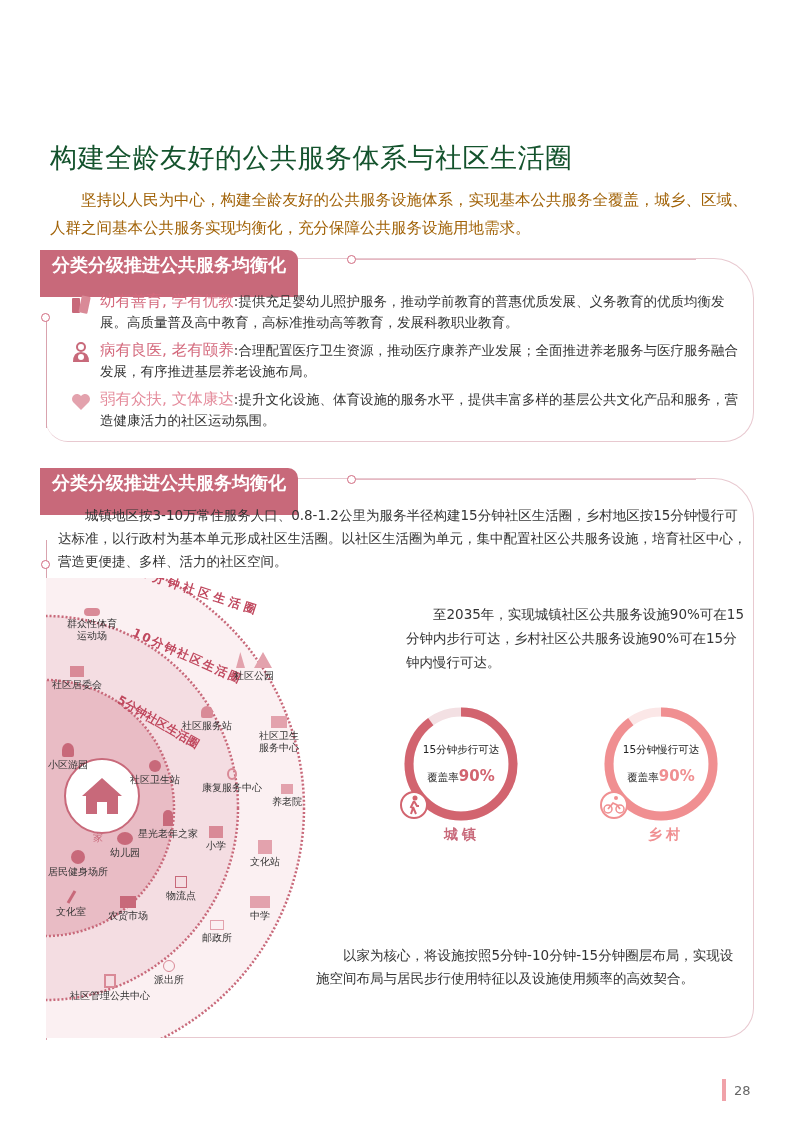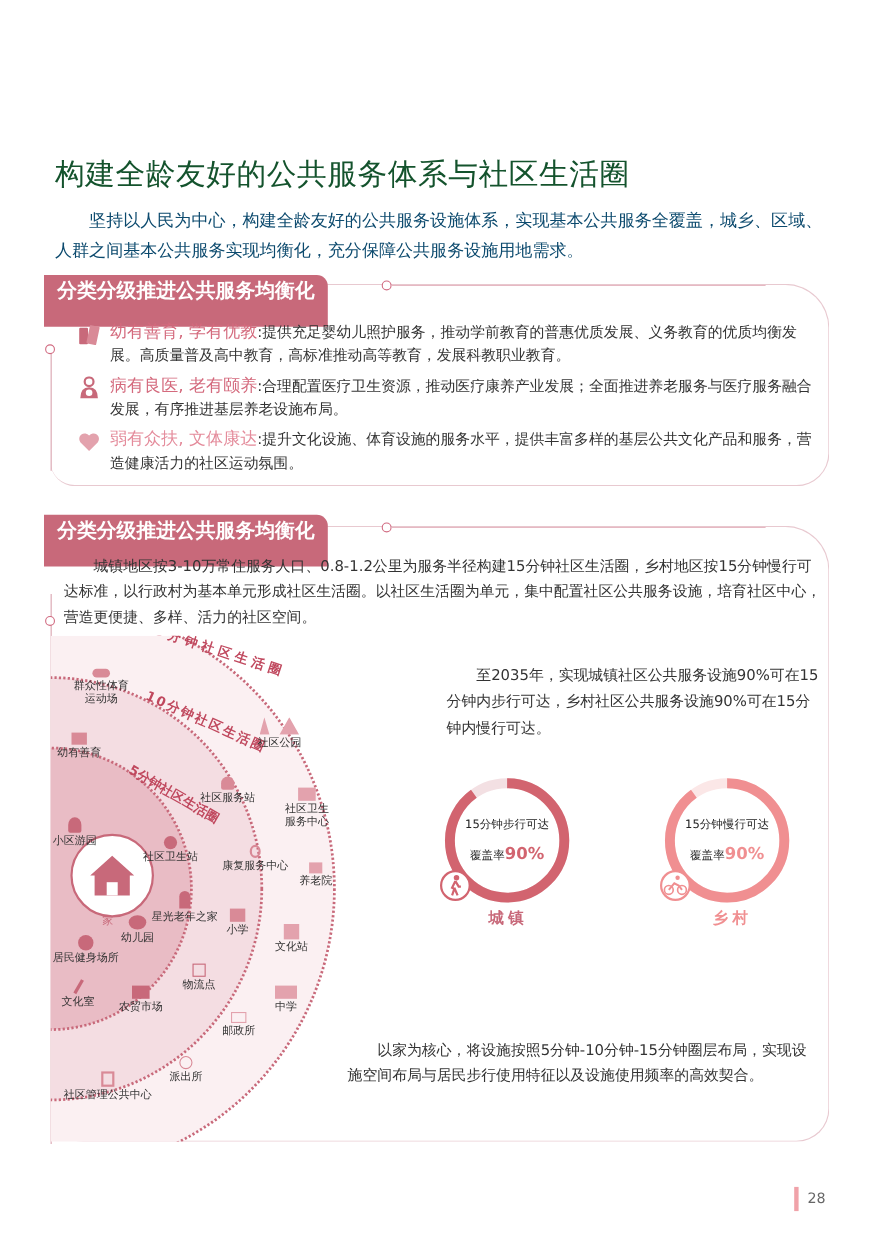--- a/index.html
+++ b/index.html
@@ -1,20 +1,20 @@
 <!DOCTYPE html>
 <html><head>
 <meta charset="utf-8">
 <style>
   * { box-sizing: border-box; margin: 0; padding: 0; }
   html, body { width: 800px; height: 1131px; background: #ffffff; overflow: hidden; }
   body { position: relative; font-family: "DejaVu Sans", sans-serif; color: #333; }
 
   .title { position: absolute; left: 50px; top: 140px; font-size: 27px; color: #14532d; letter-spacing: 0.5px; white-space: nowrap; }
-  .intro { position: absolute; left: 50px; top: 186px; width: 705px; font-size: 15.5px; line-height: 28px; color: #0c4a6e; text-indent: 2em; }
+  .intro { position: absolute; left: 50px; top: 186px; width: 705px; font-size: 15.5px; line-height: 28px; color: #a16207; text-indent: 2em; }
 
   .panel { position: absolute; border: 1px solid #e8c9d0; border-top-right-radius: 40px; border-bottom-right-radius: 30px; border-bottom-left-radius: 30px; border-left: none; }
   .panel1 { left: 46px; top: 258px; width: 708px; height: 184px; border-bottom-left-radius: 22px; }
   .panel2 { left: 46px; top: 478px; width: 708px; height: 560px; }
   .vline { position: absolute; width: 1px; background: #d9a3ae; }
   .dot { position: absolute; width: 9px; height: 9px; border: 1.5px solid #d16a80; border-radius: 50%; background: #fff; }
   .hline { position: absolute; height: 1px; background: #e6b9c3; }
 
   .tag { position: absolute; height: 47px; padding: 0 12px; background: #c8697a; color: #fff; font-weight: bold; font-size: 18px; line-height: 30px; border-top-right-radius: 10px; white-space: nowrap; }
   .tag1 { left: 40px; top: 250px; }
@@ -110,37 +110,37 @@
   <div class="fac" style="left:66px; top:138px; font-size:12px; color:#c0485e; transform:rotate(30deg); font-weight:bold;">5分钟社区生活圈</div>
 
   <div class="fac" style="left:47px; top:254px; color:#c8697a;">家</div>
 
   <div class="fac" style="left:2px; top:165px;"><span class="ico" style="width:12px;height:14px;background:#c8697a;border-radius:50% 50% 2px 2px;"></span><span>小区游园</span></div>
   <div class="fac" style="left:84px; top:182px;"><span class="ico" style="width:12px;height:12px;background:#c8697a;border-radius:50%;"></span><span>社区卫生站</span></div>
   <div class="fac" style="left:92px; top:232px;"><span class="ico" style="width:10px;height:16px;background:#c8697a;border-radius:5px 5px 0 0;"></span><span>星光老年之家</span></div>
   <div class="fac" style="left:64px; top:254px;"><span class="ico" style="width:16px;height:13px;background:#c8697a;border-radius:50%;"></span><span>幼儿园</span></div>
   <div class="fac" style="left:2px; top:272px;"><span class="ico" style="width:14px;height:14px;background:#c8697a;border-radius:50%;"></span><span>居民健身场所</span></div>
 
-  <div class="fac" style="left:6px; top:88px;"><span class="ico" style="width:14px;height:11px;background:#d98a97;"></span><span>幼有善育</span></div>
+  <div class="fac" style="left:6px; top:88px;"><span class="ico" style="width:14px;height:11px;background:#d98a97;"></span><span>社区居委会</span></div>
   <div class="fac" style="left:136px; top:128px;"><span class="ico" style="width:12px;height:12px;background:#d98a97;border-radius:50% 50% 2px 2px;"></span><span>社区服务站</span></div>
   <div class="fac" style="left:156px; top:190px;"><span class="ico" style="width:10px;height:12px;border:2px solid #d98a97;border-radius:50%;"></span><span>康复服务中心</span></div>
   <div class="fac" style="left:160px; top:248px;"><span class="ico" style="width:14px;height:12px;background:#d98a97;"></span><span>小学</span></div>
   <div class="fac" style="left:120px; top:298px;"><span class="ico" style="width:12px;height:12px;border:1.5px solid #c8697a;"></span><span>物流点</span></div>
   <div class="fac" style="left:62px; top:318px;"><span class="ico" style="width:16px;height:12px;background:#c8697a;"></span><span>农贸市场</span></div>
   <div class="fac" style="left:10px; top:312px;"><span class="ico" style="width:3px;height:14px;background:#c8697a;transform:rotate(30deg);"></span><span>文化室</span></div>
 
   <div class="fac" style="left:20px; top:30px;"><span class="ico" style="width:16px;height:8px;background:#d98a97;border-radius:4px;"></span><span style="display:inline-block;width:52px;white-space:normal;">群众性体育运动场</span></div>
   <div class="fac" style="left:188px; top:74px;"><span class="ico" style="width:36px;height:16px;background:#e3a2ad;clip-path:polygon(0 100%,12% 0,25% 100%,50% 100%,75% 0,100% 100%);"></span><span>社区公园</span></div>
   <div class="fac" style="left:212px; top:138px;"><span class="ico" style="width:16px;height:12px;background:#e3a2ad;"></span><span style="display:inline-block;width:42px;white-space:normal;">社区卫生服务中心</span></div>
   <div class="fac" style="left:226px; top:206px;"><span class="ico" style="width:12px;height:10px;background:#e3a2ad;"></span><span>养老院</span></div>
   <div class="fac" style="left:204px; top:262px;"><span class="ico" style="width:14px;height:14px;background:#e3a2ad;"></span><span>文化站</span></div>
   <div class="fac" style="left:204px; top:318px;"><span class="ico" style="width:20px;height:12px;background:#e3a2ad;"></span><span>中学</span></div>
   <div class="fac" style="left:156px; top:342px;"><span class="ico" style="width:14px;height:10px;border:1.5px solid #e3a2ad;"></span><span>邮政所</span></div>
   <div class="fac" style="left:108px; top:382px;"><span class="ico" style="width:12px;height:12px;border:1.5px solid #d98a97;border-radius:50%;"></span><span>派出所</span></div>
-  <div class="fac" style="left:12px; top:396px;"><span class="ico" style="width:12px;height:14px;border:2px solid #d98a97;"></span><span>社区管理公共中心</span></div>
+  <div class="fac" style="left:24px; top:396px;"><span class="ico" style="width:12px;height:14px;border:2px solid #d98a97;"></span><span>社区管理公共中心</span></div>
 </div>
 
 <div class="stat-text" style="text-indent:2em;">至2035年，实现城镇社区公共服务设施90%可在15分钟内步行可达，乡村社区公共服务设施90%可在15分钟内慢行可达。</div>
 
 <div class="ring" style="left:402px; top:705px;">
   <svg width="118" height="118" viewBox="0 0 118 118">
     <circle cx="59" cy="59" r="52" fill="none" stroke="#f3e0e3" stroke-width="9"></circle>
     <circle cx="59" cy="59" r="52" fill="none" stroke="#d2646f" stroke-width="9" stroke-dasharray="294 327" transform="rotate(-90 59 59)"></circle>
   </svg>
   <div class="lbl" style="top:38px;">15分钟步行可达</div>

